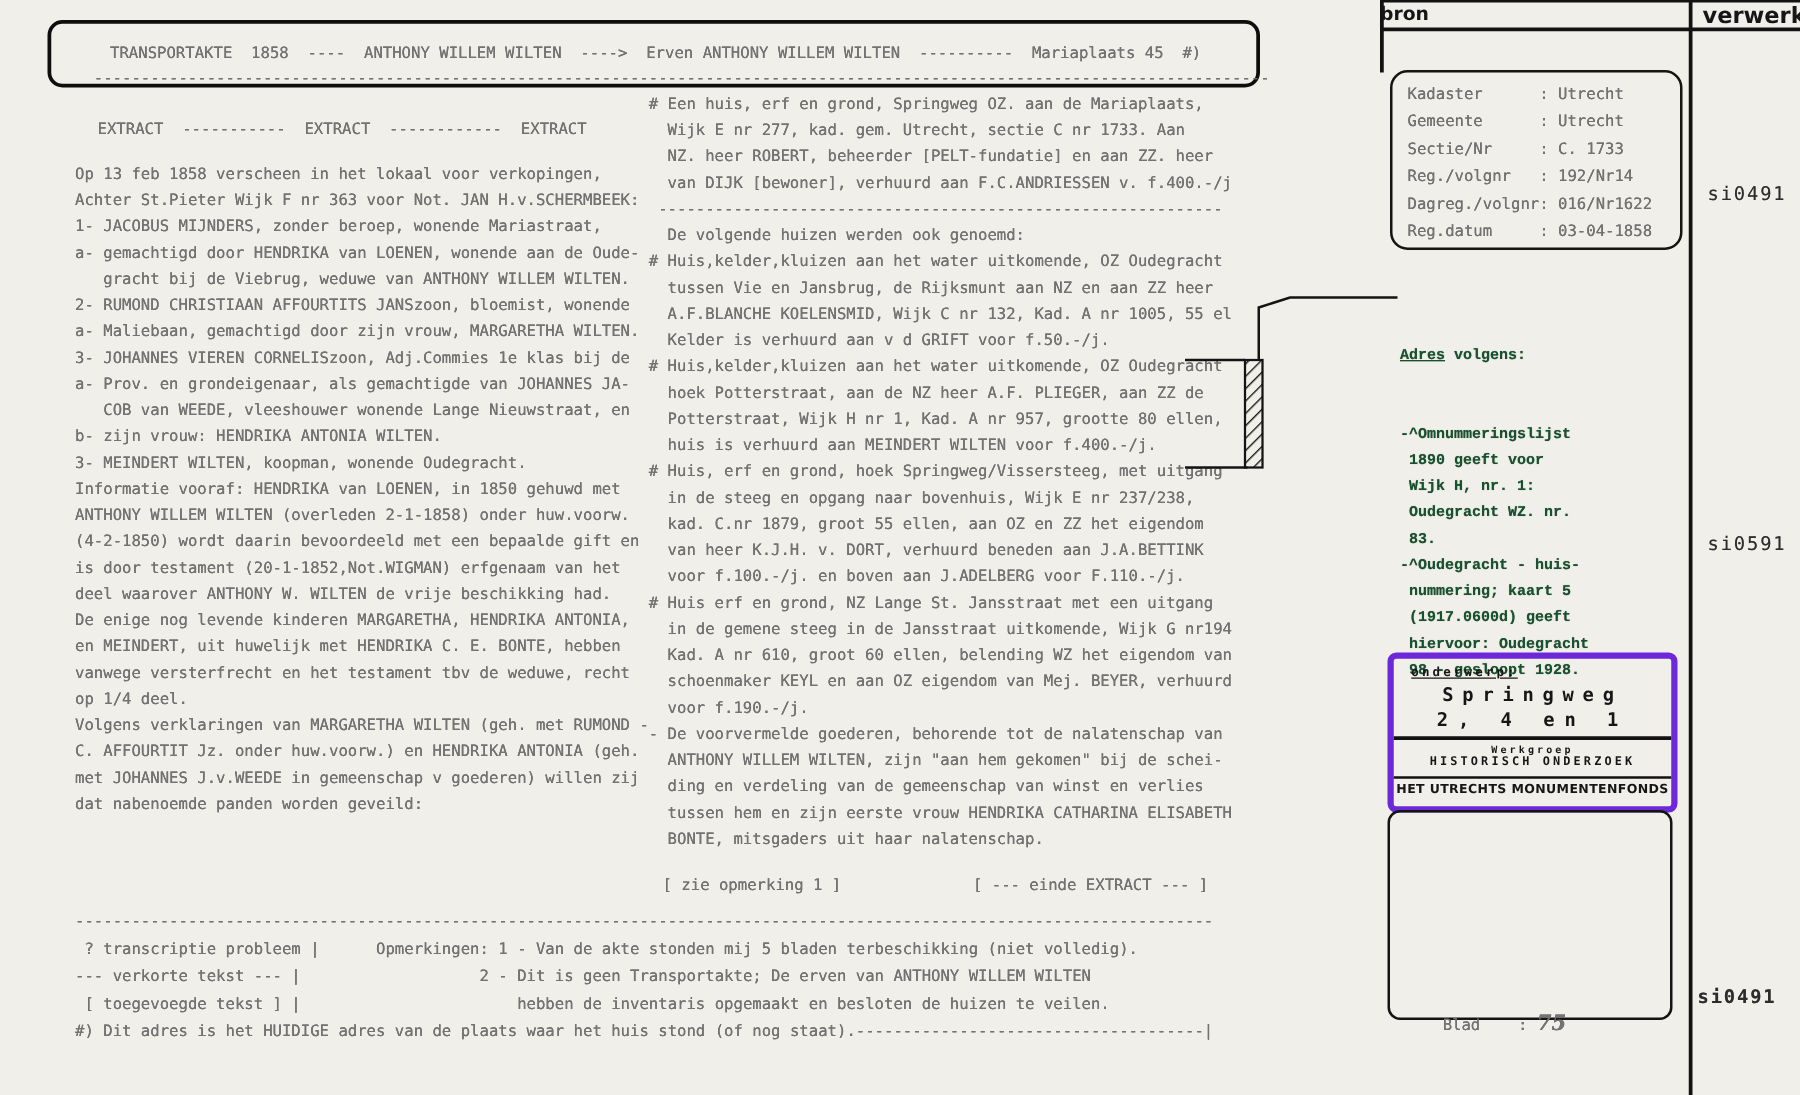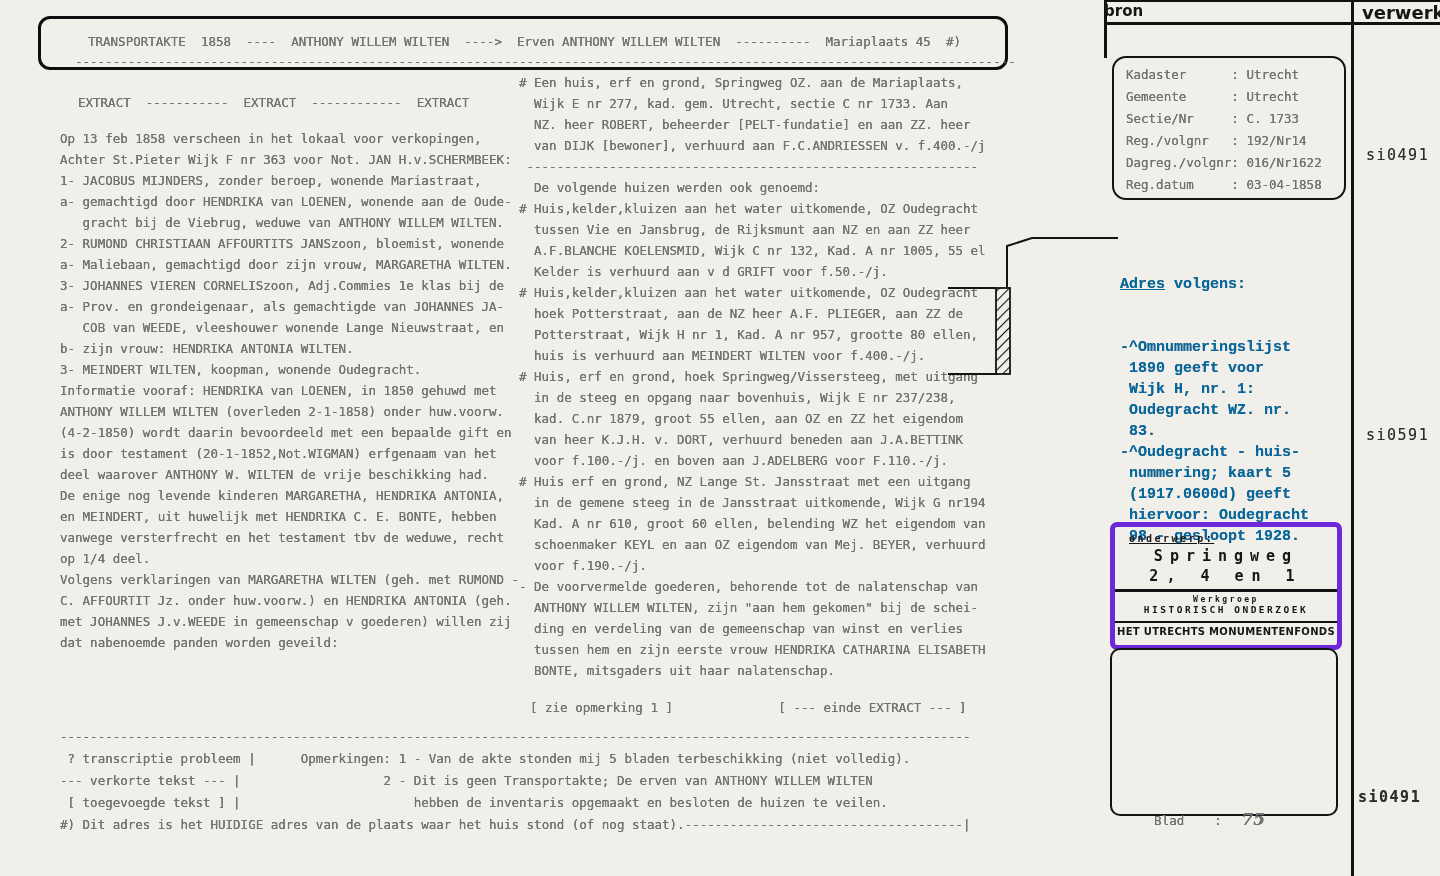--- a/index.html
+++ b/index.html
@@ -19,21 +19,21 @@
   .tline{white-space:pre;}
   .titlebox{
     border:3px solid #0e0e0e;border-radius:12px;
     background:transparent;
   }
   .roundbox{border:2.5px solid #141414;border-radius:14px;background:transparent;}
   .thickbox{border:5px solid #6d28d9;border-radius:7px;background:transparent;}
   .blackline{background:#121212;}
   .annot{
     font-family:"Liberation Mono", monospace;font-weight:bold;
-    font-size:15px;line-height:21px;color:#0369a1;
+    font-size:12px;line-height:21px;color:#14532d;
     text-shadow:0 0 .6px rgba(30,30,30,.6);
     white-space:pre;
   }
   .marker{
     font-family:"DejaVu Sans Mono", monospace;font-size:15px;
     letter-spacing:1.5px;color:#2d2d2d;text-shadow:0 0 .5px rgba(40,40,40,.5);
   }
   .ow-small{font-family:"DejaVu Sans Mono", monospace;font-weight:bold;color:#161616;}
   .center{text-align:center;width:100%;}
 </style>
@@ -89,15 +89,15 @@
   <div class="abs ow-small center" style="left:0;top:40px;font-size:15px;letter-spacing:8px;">2, 4 en 1</div>
   <div class="abs blackline" style="left:0;top:62px;width:222px;height:2.5px;"></div>
   <div class="abs ow-small center" style="left:0;top:68px;font-size:8px;letter-spacing:2.5px;">Werkgroep</div>
   <div class="abs ow-small center" style="left:0;top:77px;font-size:9.5px;letter-spacing:2.5px;">HISTORISCH ONDERZOEK</div>
   <div class="abs blackline" style="left:0;top:94px;width:222px;height:1.5px;"></div>
   <div class="abs center" style="left:0;top:99px;font-family:'DejaVu Sans',sans-serif;font-weight:bold;font-size:10px;letter-spacing:.3px;color:#161616;">HET UTRECHTS MONUMENTENFONDS</div>
 </div>
 
 <div class="abs roundbox" style="left:1110px;top:648px;width:224px;height:164px;border-radius:10px;">
   <div class="abs mono" style="left:12px;top:137.5px;line-height:21.5px;">
-    <span style="white-space:pre;">Blad    : </span><span style="font-family:'DejaVu Serif',serif;font-weight:bold;font-style:italic;font-size:17px;margin-left:12px;">75</span>
+    <span style="white-space:pre;">Blad    : </span><span style="font-family:'DejaVu Serif',serif;font-weight:bold;font-style:italic;font-size:17px;">75</span>
   </div>
 </div>
 
 </body></html>

